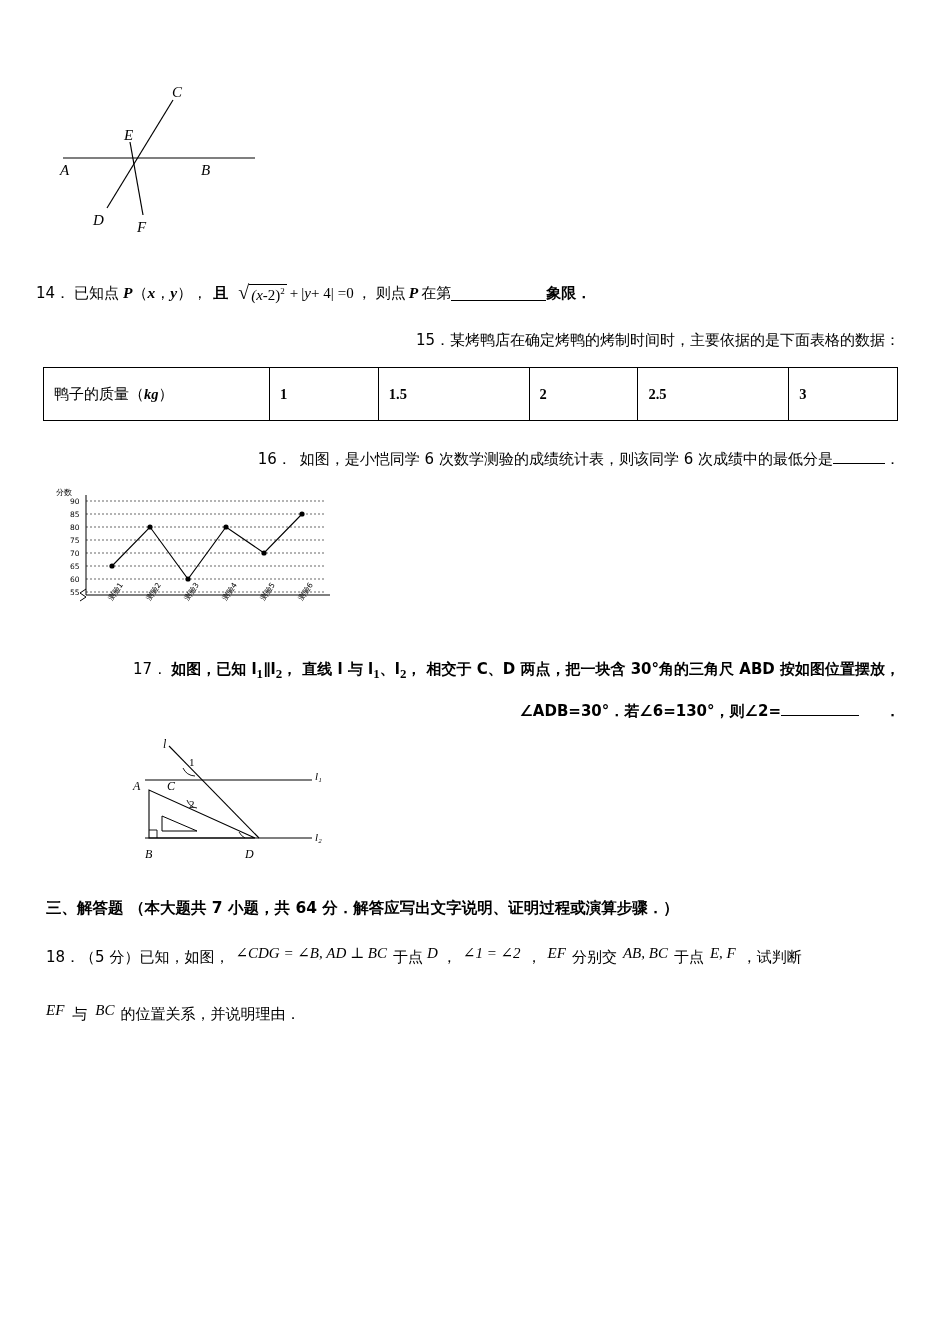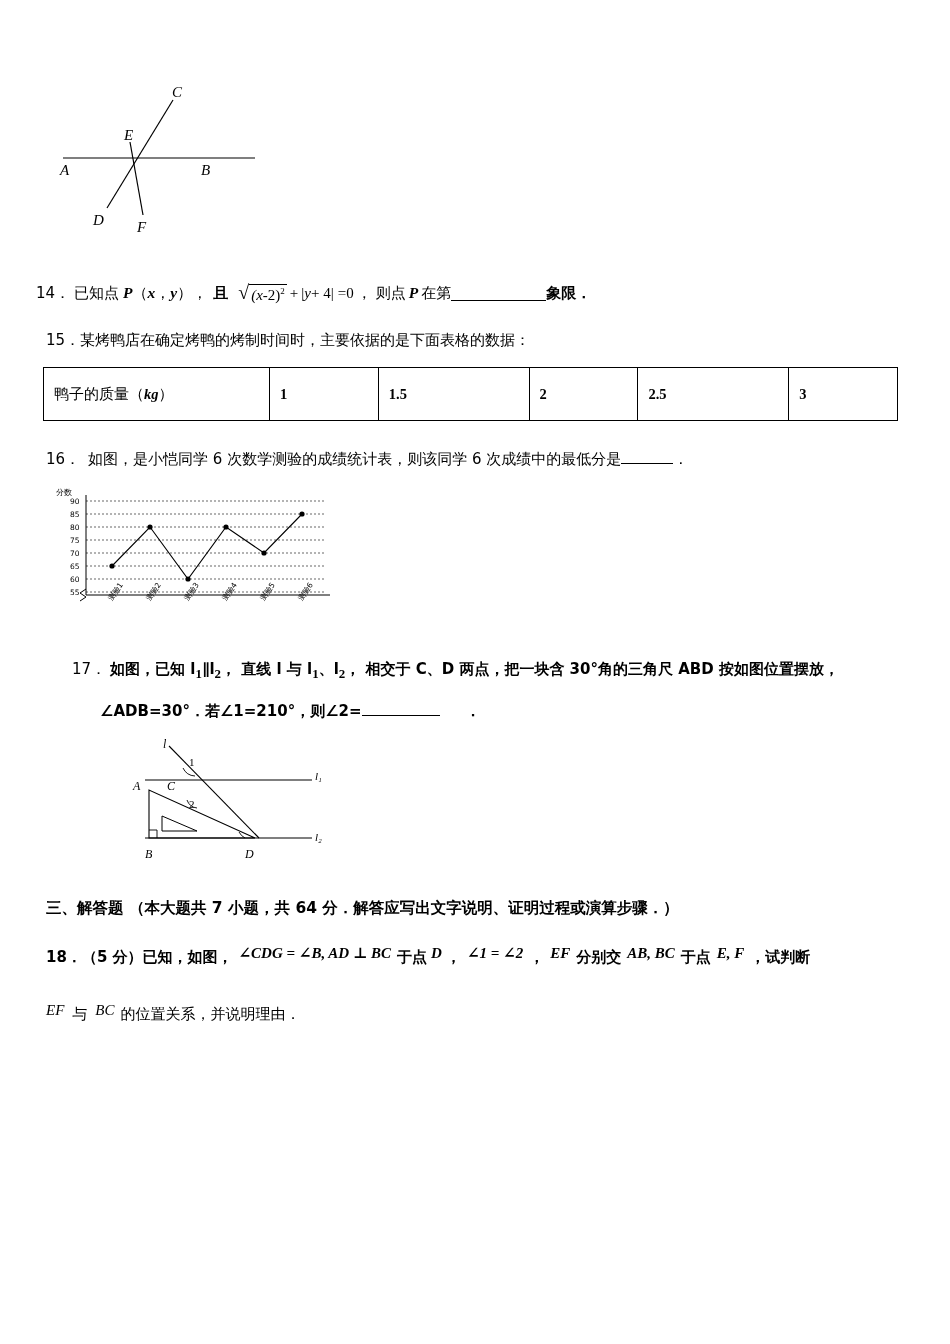--- a/index.html
+++ b/index.html
@@ -20,20 +20,21 @@
     position: relative;
     padding: 0;
     box-sizing: border-box;
   }
 
   
   .q {
     font-size: 15.5px;
     line-height: 1.75;
     margin: 0 0 4px 0;
+    text-align: right;
   }
   .cn {
     font-family: "DejaVu Sans", "Liberation Sans", sans-serif;
     font-size: 15px;
   }
   .bold { font-weight: bold; }
   .ital { font-style: italic; }
   .blank-u { text-decoration: none; border-bottom: 1px solid #000; display: inline-block; }
 
   
@@ -116,21 +117,20 @@
     font-size: 15.5px;
   }
 
   
   .q18 {
     margin-top: 16px;
     padding-left: 46px;
     padding-right: 50px;
     font-size: 15.5px;
     line-height: 2.4;
-    font-weight: bold;
   }
   .sub-raise { display: inline-block; vertical-align: 4px; font-style: italic; font-size: 15px; }
   .q18-row2 { margin-top: 26px; padding-left: 46px; font-size: 15.5px; }
 </style>
 </head>
 <body>
 
 <div class="page">
 
   <div class="fig-top">
@@ -262,21 +262,21 @@
         </g>
       </svg>
     </div>
   </div>
 
   <div class="q17">
     <div class="q">
       <span class="cn">17．</span><span class="cn bold" style="margin-left:4px;">如图，已知 l</span><sub class="bold">1</sub><span class="cn bold">∥</span><span class="cn bold">l</span><sub class="bold">2</sub><span class="cn bold">， 直线 l 与 l</span><sub class="bold">1</sub><span class="cn bold">、</span><span class="cn bold">l</span><sub class="bold">2</sub><span class="cn bold">， 相交于 C、D 两点，把一块含 30°角的三角尺 ABD 按如图位置摆放，</span>
     </div>
     <div class="q line2">
-      <span class="cn bold">∠ADB=30°．若∠1=210°，则∠2=</span><span class="blank-u" style="width:78px;height:14px;"></span><span class="cn bold" style="margin-left:26px;">．</span>
+      <span class="cn bold">∠ADB=30°．若∠6=130°，则∠2=</span><span class="blank-u" style="width:78px;height:14px;"></span><span class="cn bold" style="margin-left:26px;">．</span>
     </div>
 
     <div class="fig17">
       <svg width="210" height="130" viewBox="0 0 210 130">
 
         <line x1="42" y1="8" x2="132" y2="100" stroke="#000" stroke-width="1.1"></line>
 
         <line x1="18" y1="42" x2="185" y2="42" stroke="#000" stroke-width="1.1"></line>
 
         <line x1="18" y1="100" x2="185" y2="100" stroke="#000" stroke-width="1.1"></line>

